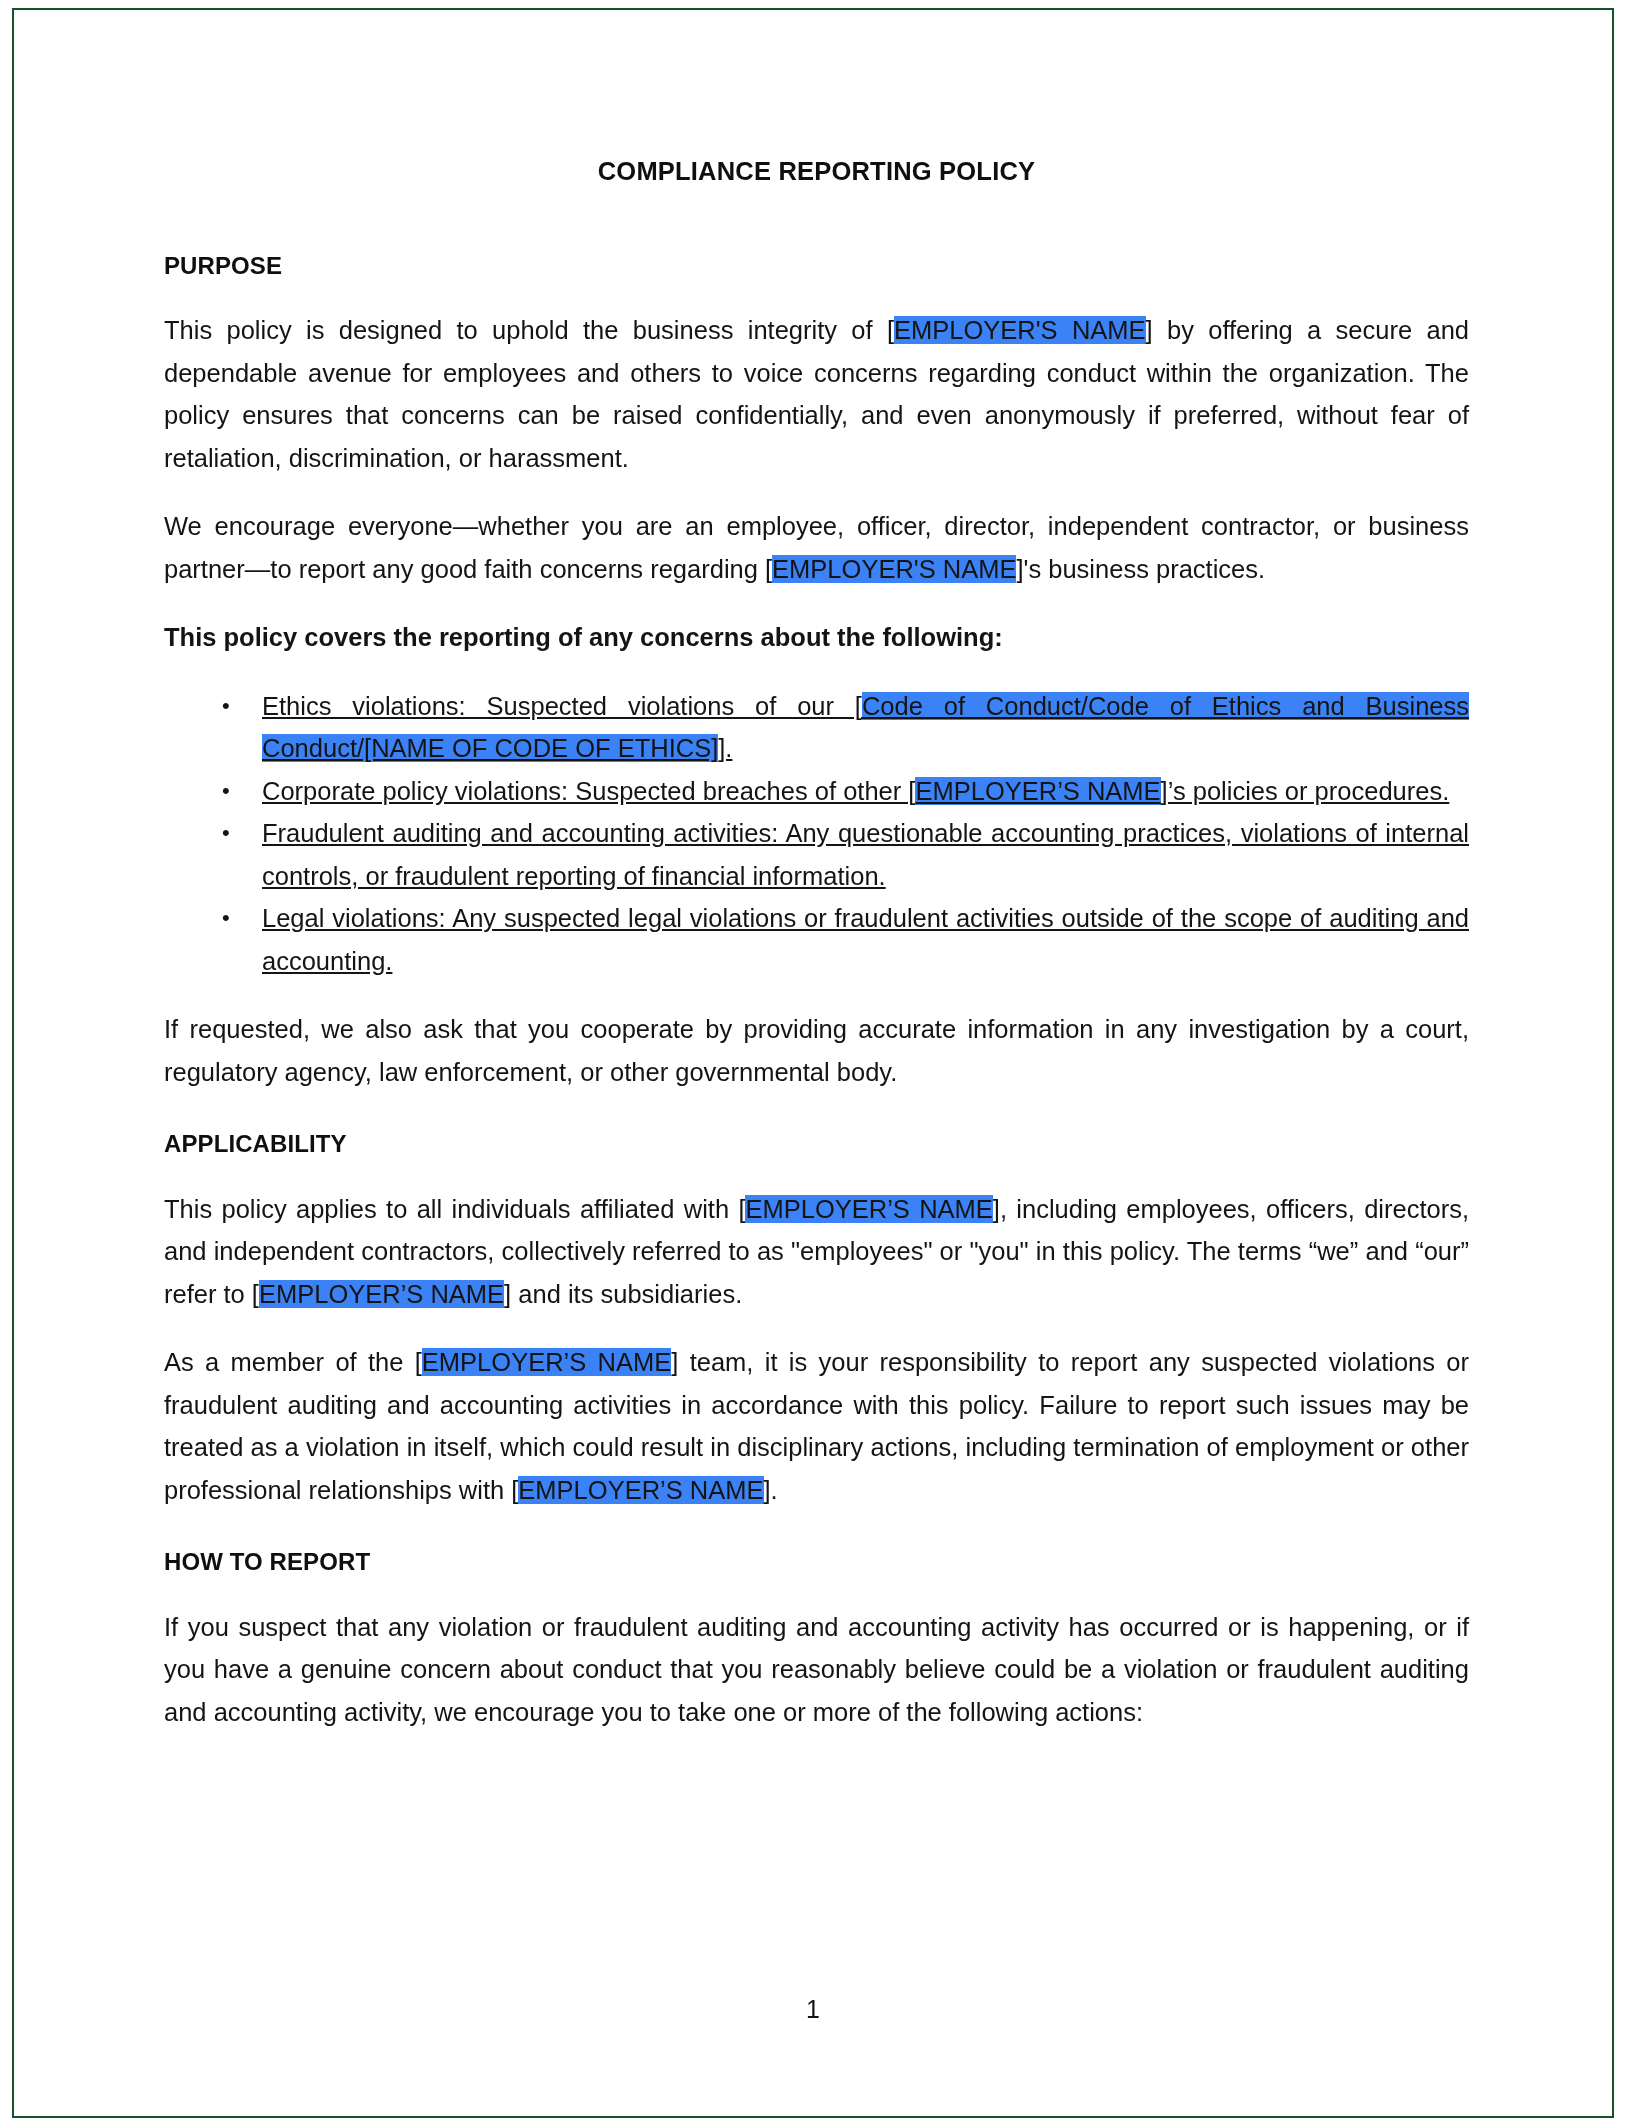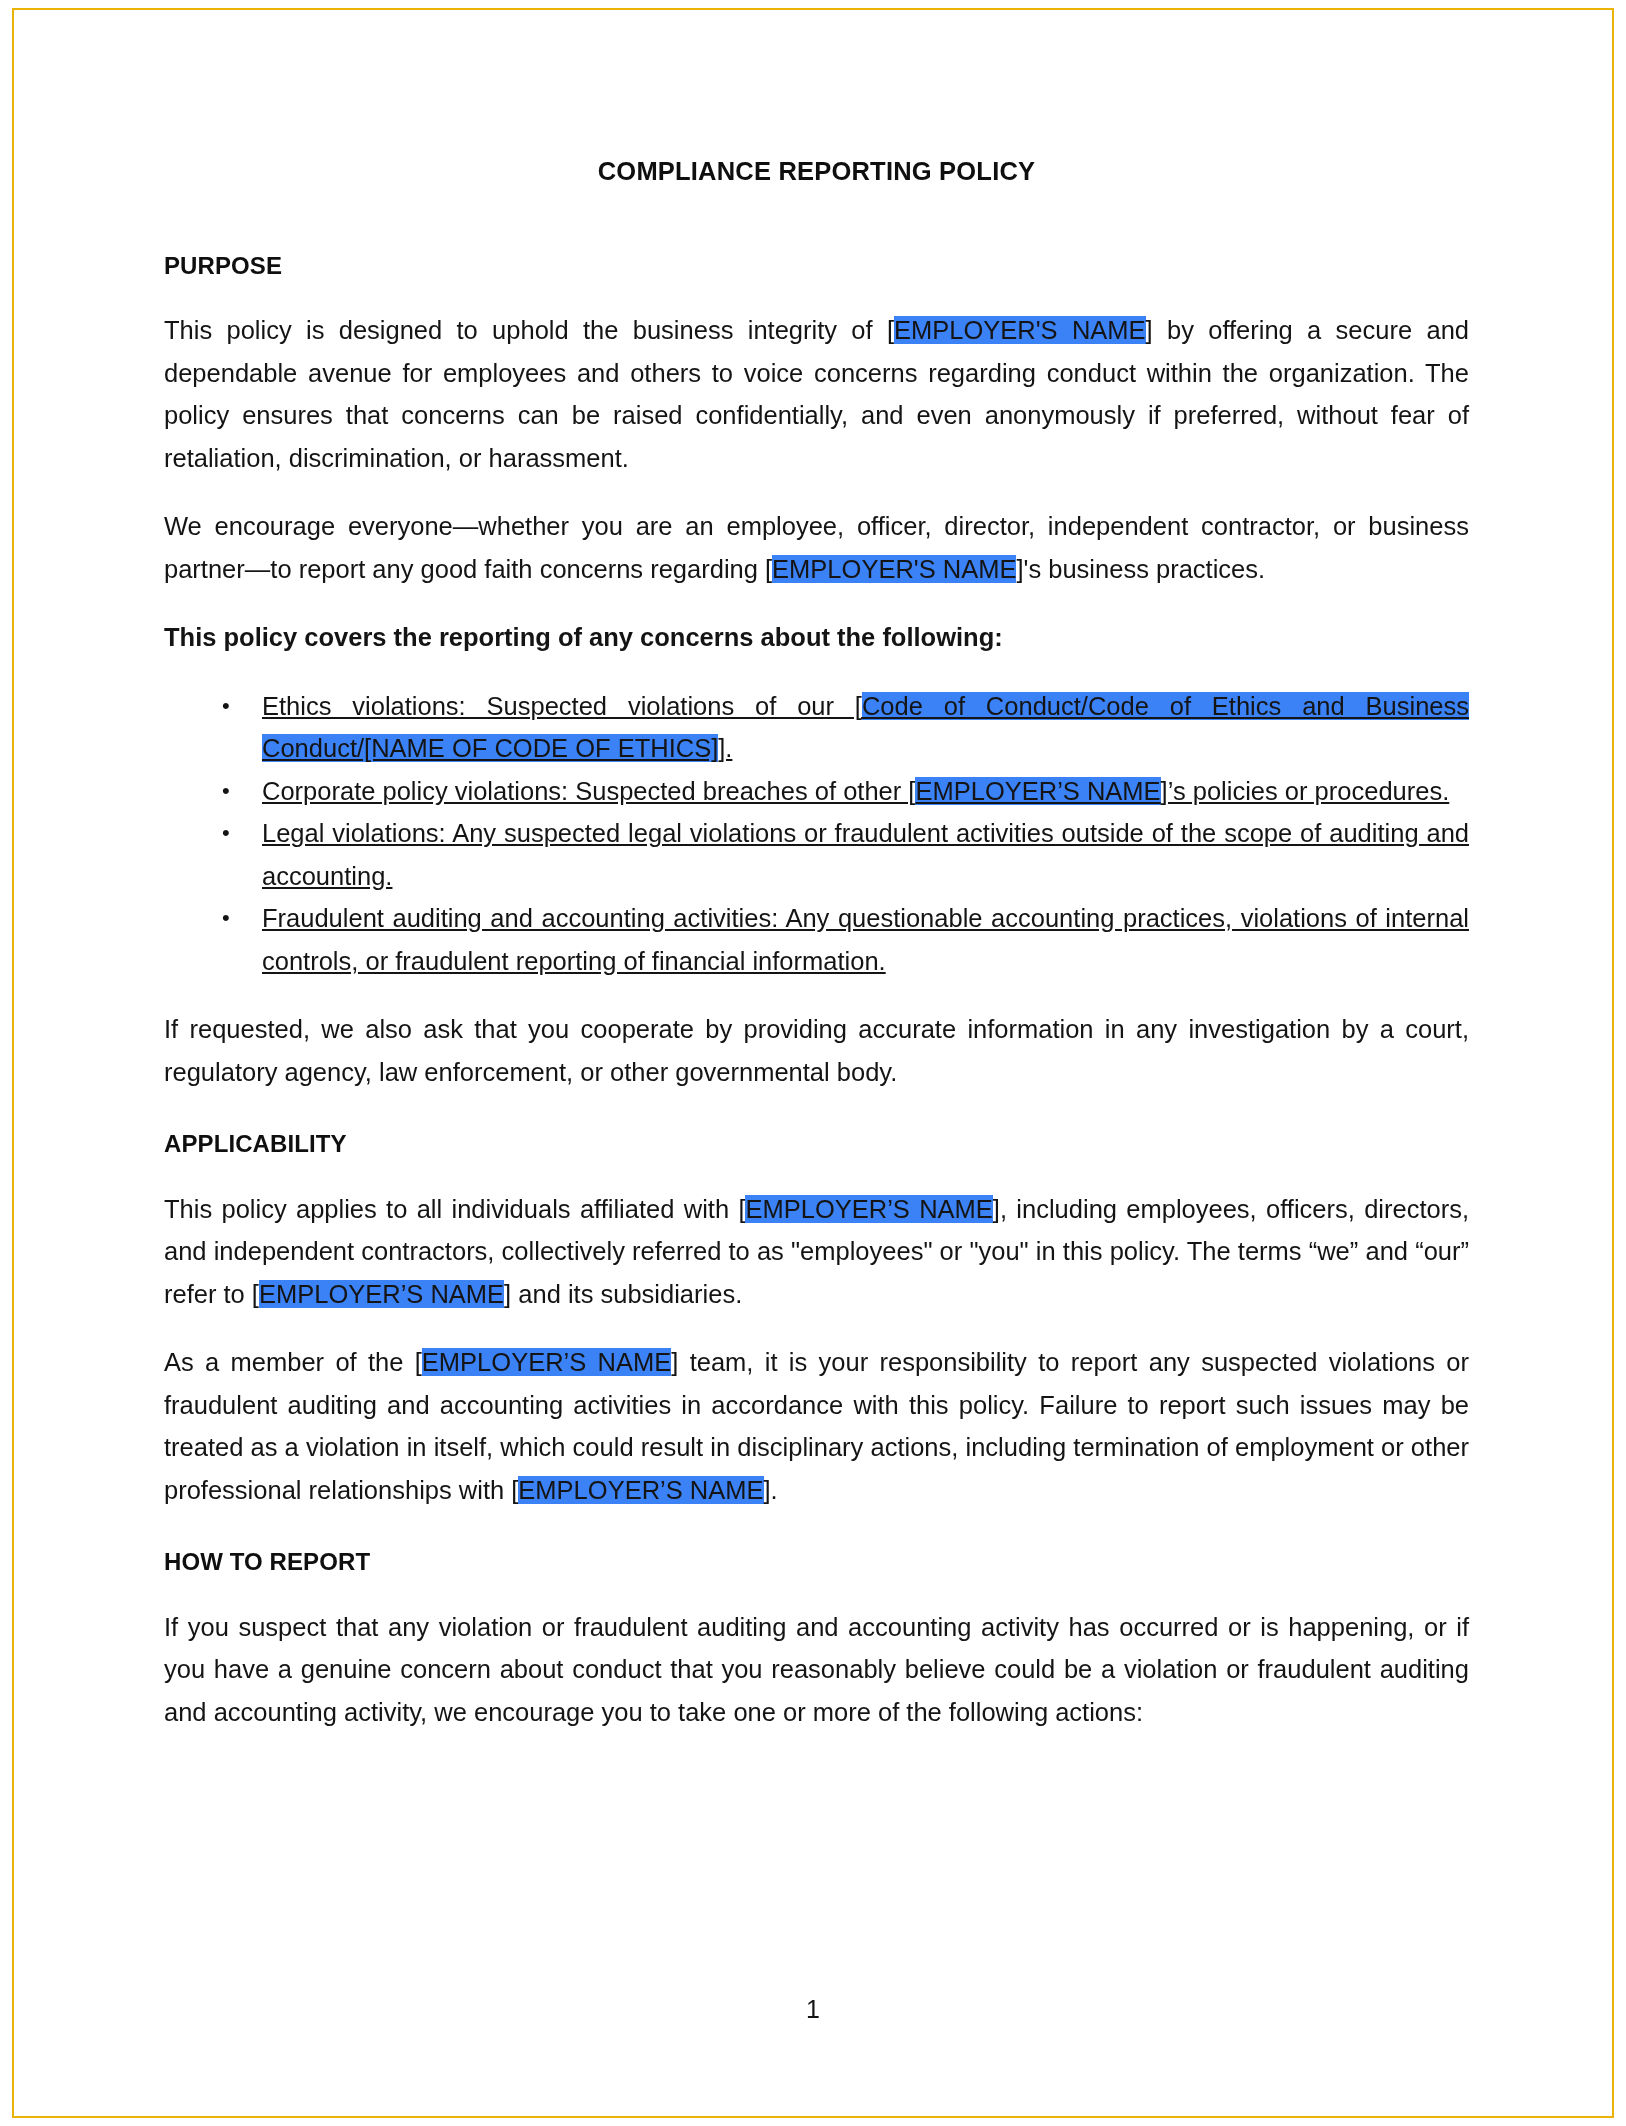--- a/index.html
+++ b/index.html
@@ -18,21 +18,21 @@
   }
 
   
   .page-sheet {
     position: absolute;
     left: 12px;
     top: 8px;
     right: 12px;
     bottom: 8px;
     background: #ffffff;
-    border: 2px solid #eab308;
+    border: 2px solid #14532d;
     box-sizing: border-box;
   }
 
   .doc-body {
     position: absolute;
     left: 150px;
     top: 140px;
     width: 1305px;
     font-family: "Liberation Sans", sans-serif;
     font-size: 25.5px;
@@ -138,23 +138,23 @@
 
       <p class="para"><span>We encourage everyone—whether you are an employee, officer, director, independent contractor, or business partner—to report any good faith concerns regarding [</span><mark class="hl">EMPLOYER'S NAME</mark><span>]'s business practices.</span></p>
 
       <p class="para nojust"><span>This policy covers the reporting of any concerns about the following:</span></p>
 
       <ul class="bullets">
         <li><span>Ethics violations: Suspected violations of our [</span><mark class="hl">Code of Conduct/Code of Ethics and Business Conduct/[NAME OF CODE OF ETHICS]</mark><span>].</span></li>
 
         <li><span>Corporate policy violations: Suspected breaches of other [</span><mark class="hl">EMPLOYER’S NAME</mark><span>]’s policies or procedures.</span></li>
 
+        <li><span>Fraudulent auditing and accounting activities: Any questionable accounting practices, violations of internal controls, or fraudulent reporting of financial information.</span></li>
+
         <li><span>Legal violations: Any suspected legal violations or fraudulent activities outside of the scope of auditing and accounting.</span></li>
-
-        <li><span>Fraudulent auditing and accounting activities: Any questionable accounting practices, violations of internal controls, or fraudulent reporting of financial information.</span></li>
       </ul>
 
       <p class="para"><span>If requested, we also ask that you cooperate by providing accurate information in any investigation by a court, regulatory agency, law enforcement, or other governmental body.</span></p>
 
       <div class="section-heading spaced-heading">APPLICABILITY</div>
 
       <p class="para"><span>This policy applies to all individuals affiliated with [</span><mark class="hl">EMPLOYER’S NAME</mark><span>], including employees, officers, directors, and independent contractors, collectively referred to as "employees" or "you" in this policy. The terms “we” and “our” refer to [</span><mark class="hl">EMPLOYER’S NAME</mark><span>] and its subsidiaries.</span></p>
 
       <p class="para"><span>As a member of the [</span><mark class="hl">EMPLOYER’S NAME</mark><span>] team, it is your responsibility to report any suspected violations or fraudulent auditing and accounting activities in accordance with this policy. Failure to report such issues may be treated as a violation in itself, which could result in disciplinary actions, including termination of employment or other professional relationships with [</span><mark class="hl">EMPLOYER’S NAME</mark><span>].</span></p>
 

